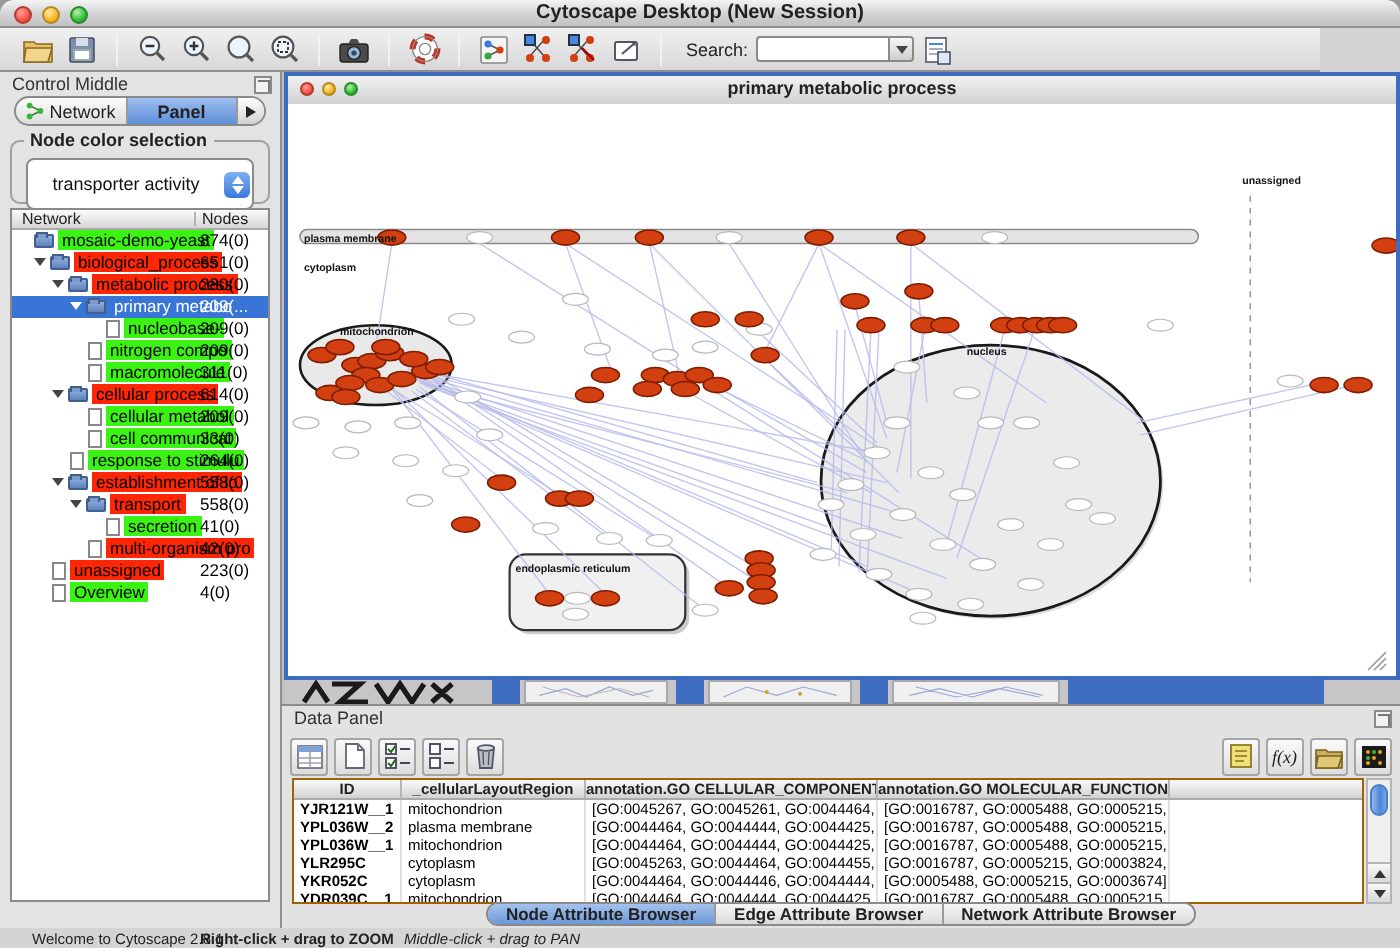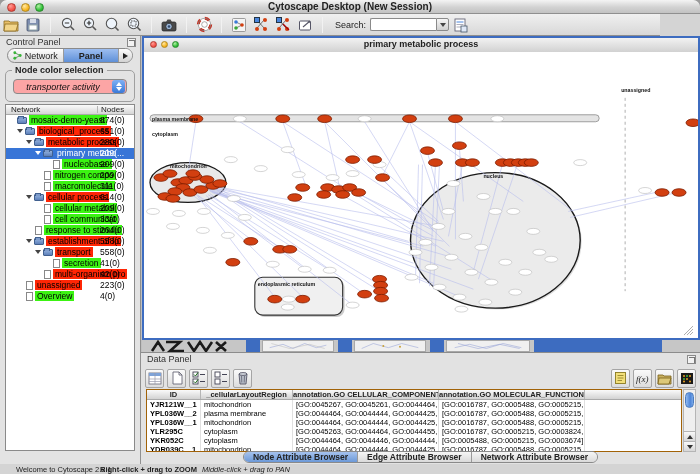--- a/index.html
+++ b/index.html
@@ -14,21 +14,21 @@
   .lights { position:absolute; left:7px; top:3px; display:flex; gap:5px; }
   .light { width:9px; height:9px; border-radius:50%; }
   .light.red { background:radial-gradient(circle at 35% 30%,#ff9d96,#f5544a 60%,#c93a30); border:1px solid #b23b33;}
   .light.yellow { background:radial-gradient(circle at 35% 30%,#ffe9a8,#f8b722 60%,#c78e1a); border:1px solid #b3891f;}
   .light.green { background:radial-gradient(circle at 35% 30%,#b6f0a8,#32c139 60%,#1f9429); border:1px solid #2a8a2d;}
   .win-title { position:absolute; left:0; right:0; top:1px; text-align:center; font-size:10px; font-weight:bold; color:#222; }
 
   
   .toolbar { position:absolute; left:0; top:14px; width:660px; height:22px;
     background:linear-gradient(#f0f0f0,#d8d8d8); border-bottom:1px solid #8e8e8e;
-    display:flex; align-items:center; padding:0 0; }
+    display:flex; align-items:center; padding:0 8px; }
   .tbtn { width:20px; height:20px; display:flex; align-items:center; justify-content:center; margin:0 1px; }
   .tbtn svg { display:block; }
   .tsep { width:1px; height:16px; background:#aaa; border-right:1px solid #f2f2f2; margin:0 6px; }
   .search-label { font-size:9px; color:#222; margin:0 4px 0 6px; }
   .search-wrap { display:flex; align-items:center; }
   .search-input { width:66px; height:13px; border:1px solid #8a8a8a; border-right:none; border-radius:2px 0 0 2px;
     font-size:9px; padding:0 3px; background:#fff; outline:none; font-family:inherit;}
   .combo-btn { width:13px; height:13px; border:1px solid #8a8a8a; background:linear-gradient(#f6f6f6,#cfcfcf);
     border-radius:0 2px 2px 0; display:flex; align-items:center; justify-content:center; }
   .tri-down { width:0; height:0; border-left:3px solid transparent; border-right:3px solid transparent; border-top:4px solid #444; }
@@ -49,22 +49,22 @@
     font-size:9px; color:#222; border-right:1px solid #9a9a9a; }
   .cp-tab.active { background:linear-gradient(#9dbef0,#5f90d8); font-weight:bold; }
   .cp-tab-arrow { width:13px; display:flex; align-items:center; justify-content:center; background:linear-gradient(#fdfdfd,#d2d2d2); }
   .tri-right { width:0; height:0; border-top:3.5px solid transparent; border-bottom:3.5px solid transparent; border-left:5px solid #222; }
   .net-tab-icon { width:9px; height:9px; }
 
   .group-box { position:absolute; left:5px; right:5px; top:34px; height:32px;
     border:1px solid #9f9f9f; border-radius:5px; }
   .group-title { position:absolute; left:6px; top:-6px; background:#e3e3e3; padding:0 3px;
     font-size:9px; font-weight:bold; color:#222; }
-  .popup { position:absolute; left:7px; right:7px; top:8px; height:15px; background:#fca5a5;
-    border:1px solid #8a8a8a; border-radius:4px; display:flex; align-items:center;font-style:italic; }
+  .popup { position:absolute; left:7px; right:7px; top:8px; height:26px; background:#ffffff;
+    border:1px solid #8a8a8a; border-radius:4px; display:flex; align-items:center; }
   .popup-text { flex:1; text-align:center; font-size:9px; color:#111; }
   .popup-stepper { width:13px; height:13px; margin-right:1px; border-radius:3px;
     background:linear-gradient(#7fb0f4,#3a79d8); display:flex; flex-direction:column; align-items:center; justify-content:center; gap:1px; }
   .stp-up { width:0;height:0;border-left:3px solid transparent;border-right:3px solid transparent;border-bottom:4px solid #fff; }
   .stp-dn { width:0;height:0;border-left:3px solid transparent;border-right:3px solid transparent;border-top:4px solid #fff; }
 
   .checkbox-row { position:absolute; left:10px; top:71px; display:flex; align-items:center; gap:5px; }
   .checkbox { width:11px; height:11px; border-radius:2px; border:1px solid #2f5fa8;
     background:linear-gradient(#6ea6f2,#2e6ed0); color:#fff; font-size:9px; line-height:9px; text-align:center; font-weight:bold;}
   .checkbox-label { font-size:9px; font-weight:bold; color:#111; }
@@ -271,21 +271,21 @@
           <line x1="4.5" y1="10" x2="11.5" y2="10" stroke="#99a" stroke-width="0.8"></line>
           <rect x="9" y="9" width="6" height="6" fill="#dfe8f6" stroke="#456" stroke-width="0.8"></rect>
         </svg>
       </span>
   </div>
 
   <div class="main">
 
     <div class="control-panel">
       <div class="panel-header">
-        <span>Control Panel</span>
+        <span>Control Middle</span>
         <span class="float-icon"></span>
       </div>
       <div class="cp-tabs">
         <span class="cp-tab">
           <svg class="net-tab-icon" viewBox="0 0 10 10">
               <line x1="2" y1="2" x2="8" y2="5" stroke="#2a7a2a" stroke-width="0.8"></line>
               <line x1="2" y1="8" x2="8" y2="5" stroke="#2a7a2a" stroke-width="0.8"></line>
               <circle cx="2" cy="2" r="1.6" fill="#3ab53a"></circle>
               <circle cx="8" cy="5" r="1.6" fill="#3ab53a"></circle>
               <circle cx="2" cy="8" r="1.6" fill="#3ab53a"></circle>

